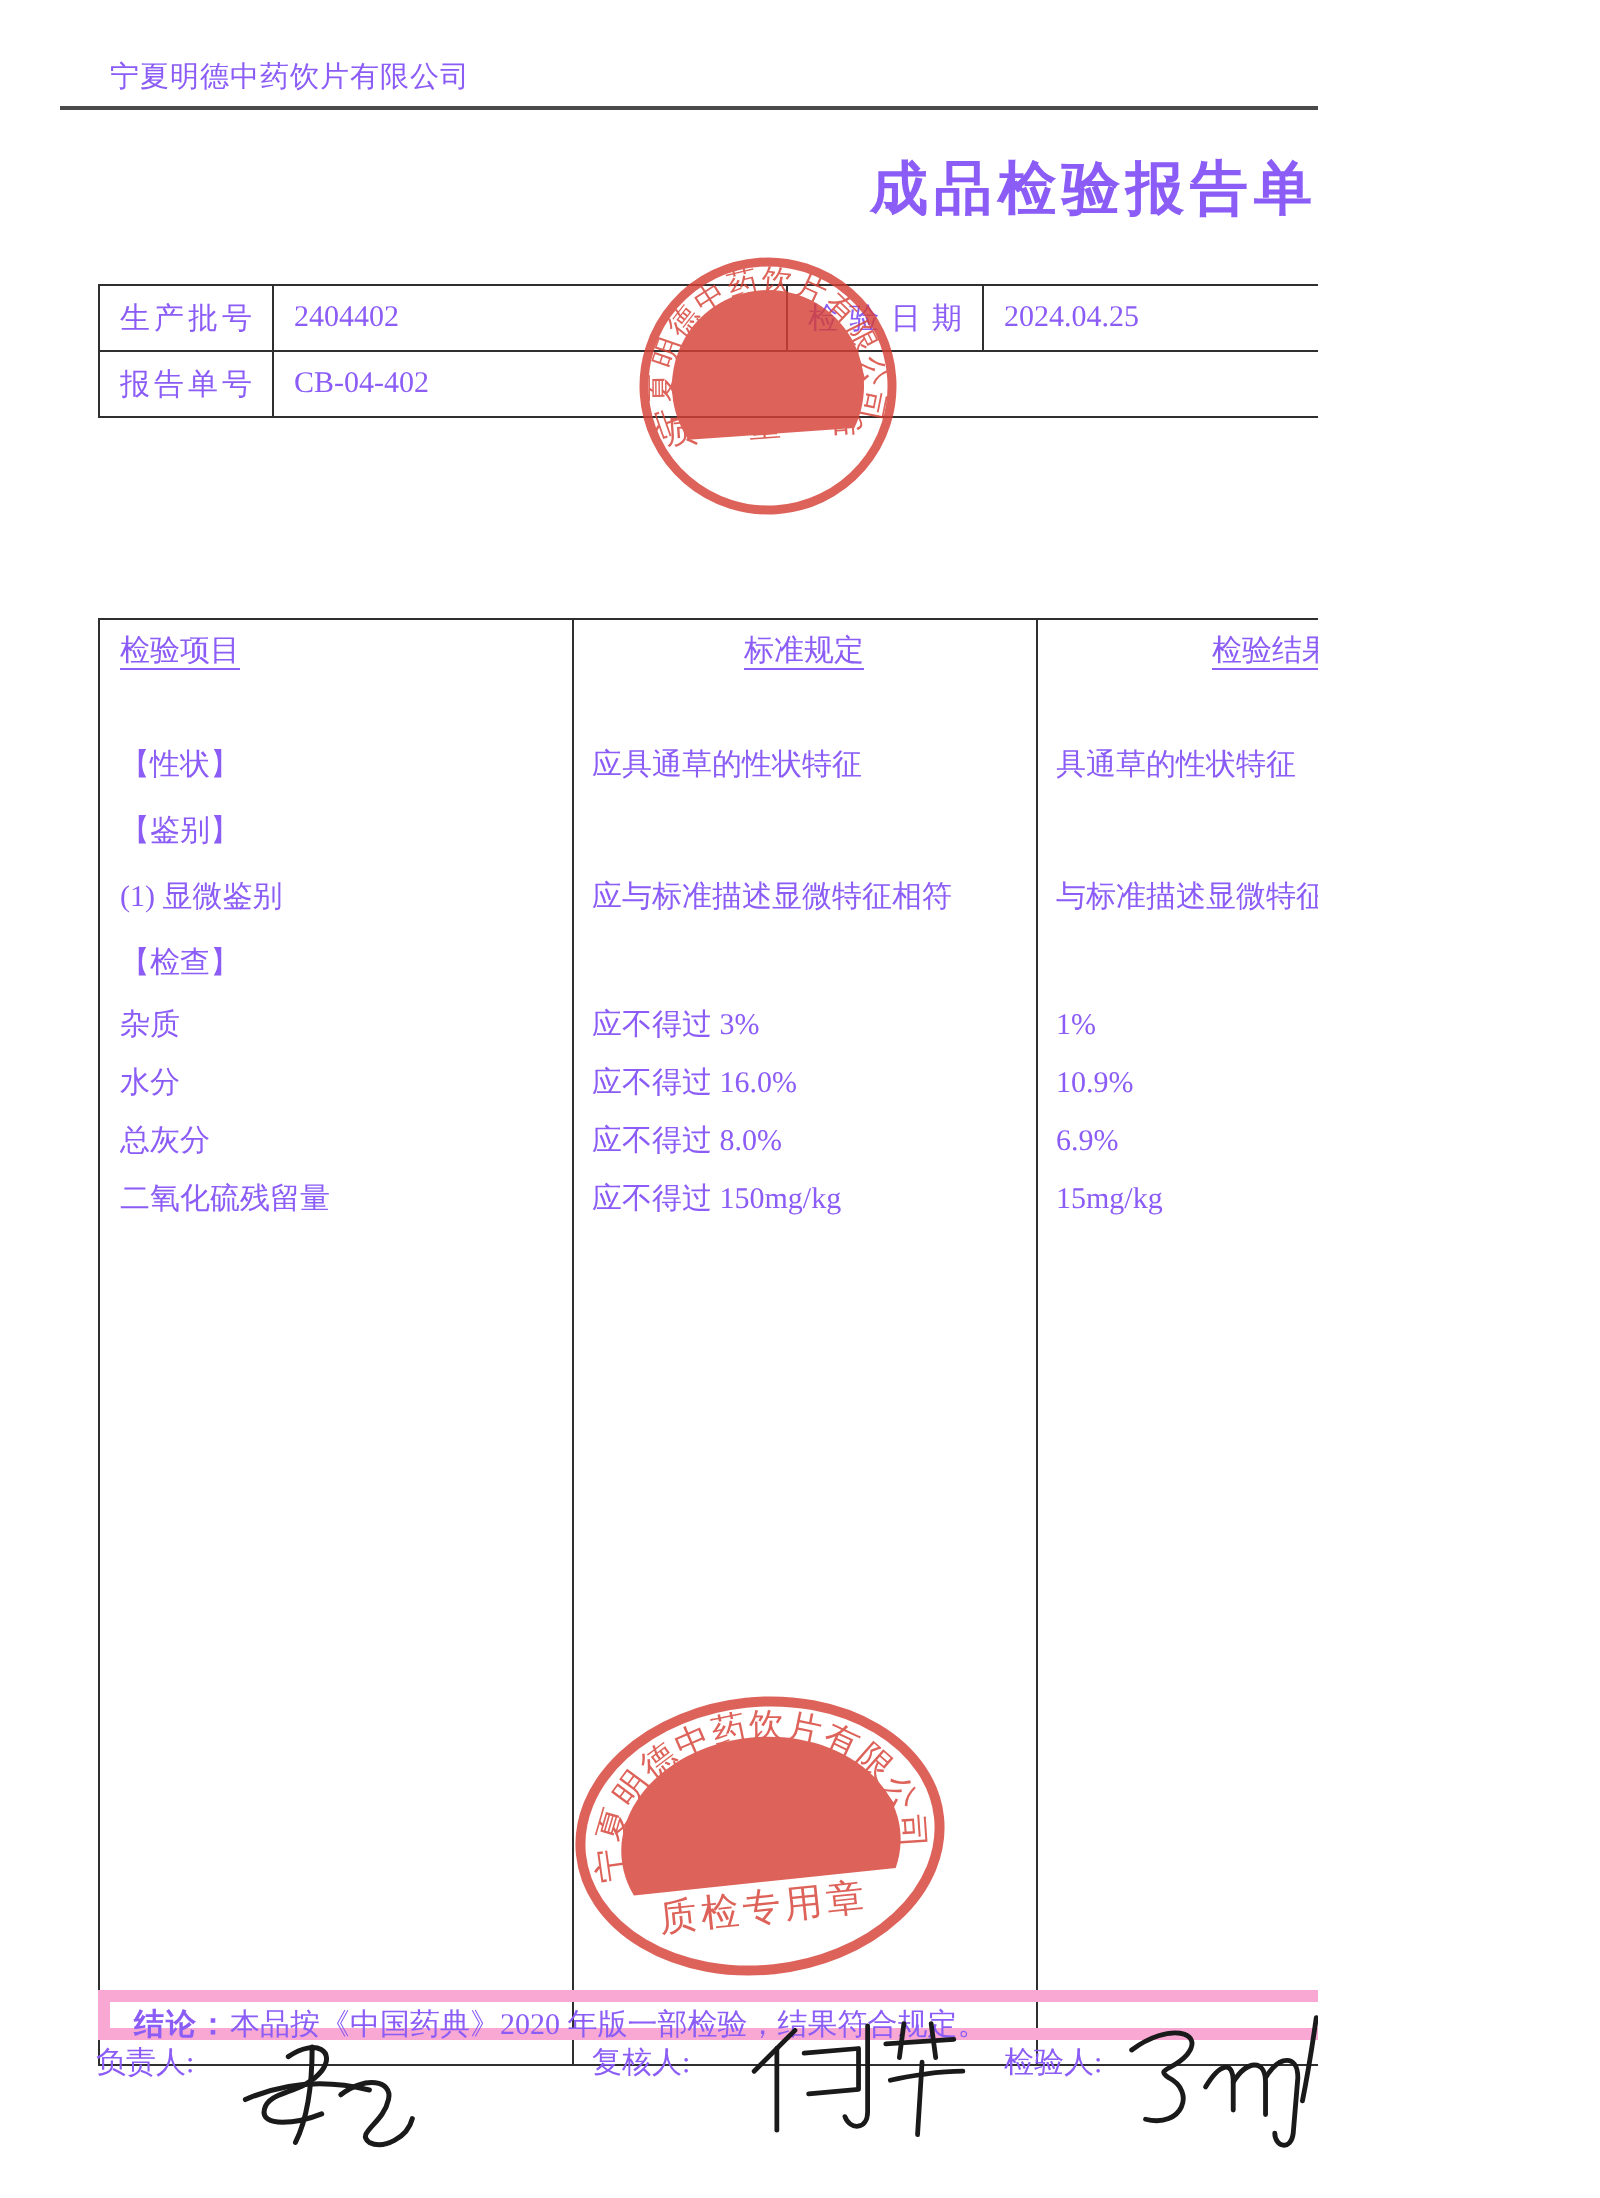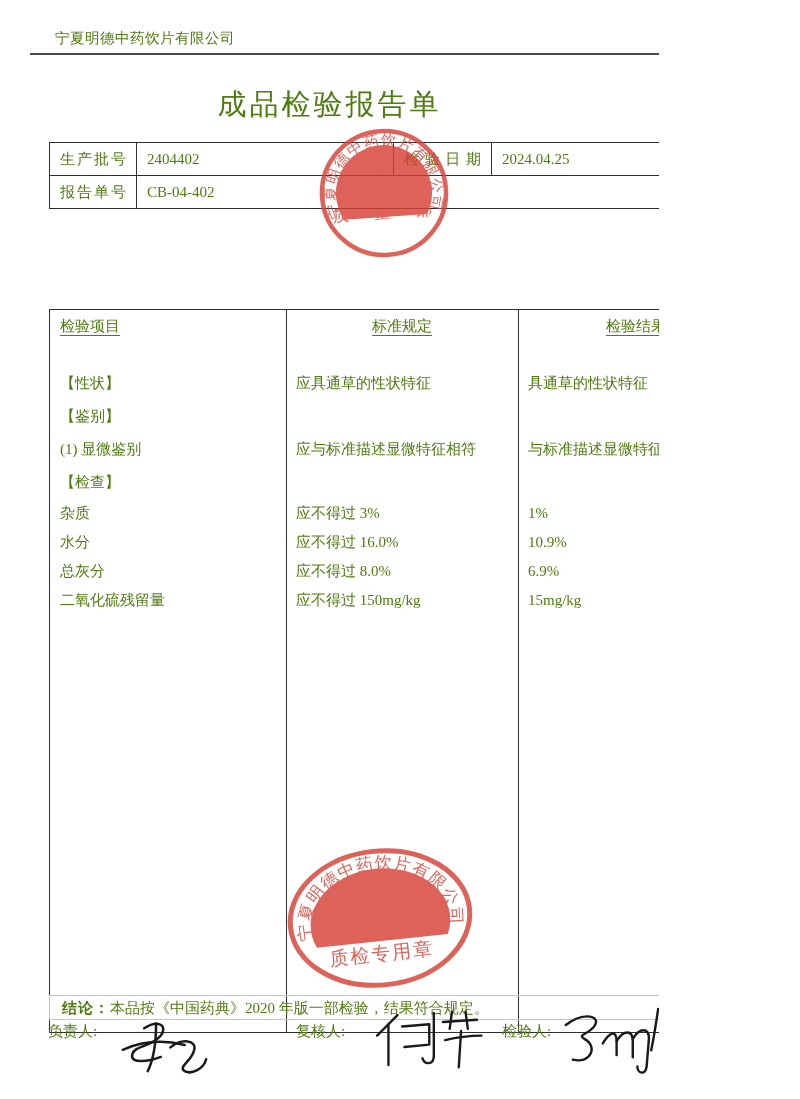--- a/index.html
+++ b/index.html
@@ -1,42 +1,42 @@
 <!DOCTYPE html>
 <html><head>
 <meta charset="utf-8">
 <style>
   html,body{margin:0;padding:0;background:#ffffff;}
   .page{
     position:relative;width:659px;height:1099px;background:#ffffff;overflow:hidden;
-    font-family:"Liberation Serif","DejaVu Serif",serif;color:#4d7c0f;
+    font-family:"Liberation Serif","DejaVu Serif",serif;color:#8b5cf6;
   }
   .abs{position:absolute;}
   
   .hdr-company{left:55px;top:29px;font-size:14.5px;letter-spacing:.5px;}
   .hdr-code{right:52px;top:29px;font-size:14.5px;}
   .hdr-rule{left:30px;top:53px;width:740px;height:2px;background:#4a4a4a;}
   
-  .title{left:0;top:85px;width:100%;text-align:center;font-size:29px;font-weight:normal;letter-spacing:3px;}
+  .title{left:0;top:75px;width:100%;text-align:right;font-size:29px;font-weight:bold;letter-spacing:3px;}
   
   table.info{position:absolute;left:49px;top:142px;width:706px;border-collapse:collapse;table-layout:fixed;font-size:15px;}
   table.info td{border:1px solid #2f2f2f;height:32px;padding:0 10px;white-space:nowrap;overflow:hidden;}
   td.jlabel{text-align:justify;text-align-last:justify;}
   td.val{padding-left:12px;}
   
   .insp{left:49px;top:273px;width:704px;height:722px;border:1px solid #2f2f2f;margin-top:36px;}
   .vline{position:absolute;top:0;bottom:0;width:1px;background:#2f2f2f;}
   .irow{position:absolute;left:0;width:100%;font-size:15px;line-height:18px;}
   .c1{position:absolute;left:10px;width:216px;}
   .c2{position:absolute;left:246px;width:212px;}
   .c3{position:absolute;left:478px;width:216px;}
   .ihead .c1{text-decoration:underline;text-underline-offset:4px;}
   .ihead .c2,.ihead .c3{text-align:center;text-decoration:underline;text-underline-offset:4px;}
   
-  .concl{left:49px;top:995px;width:704px;height:25px;border:1px solid #f9a8d4;font-size:15px;line-height:25px;padding-left:12px;box-sizing:border-box;white-space:nowrap;}
+  .concl{left:49px;top:995px;width:704px;height:25px;border:6px solid #f9a8d4;font-size:15px;line-height:25px;padding-left:12px;box-sizing:border-box;white-space:nowrap;}
   .concl b{letter-spacing:1px;}
   
   .sig-label{top:1022px;font-size:15px;}
   .sig-svg path{fill:none;stroke:#1a1a1a;stroke-width:2.1;stroke-linecap:round;stroke-linejoin:round;}
   
   .stamp{pointer-events:none;opacity:.82;}
   .stamp *{fill:#d64136;}
   .stamp .ring{fill:none;stroke:#d64136;}
   .stamp text{font-family:"Liberation Serif","DejaVu Serif",serif;}
 </style>

